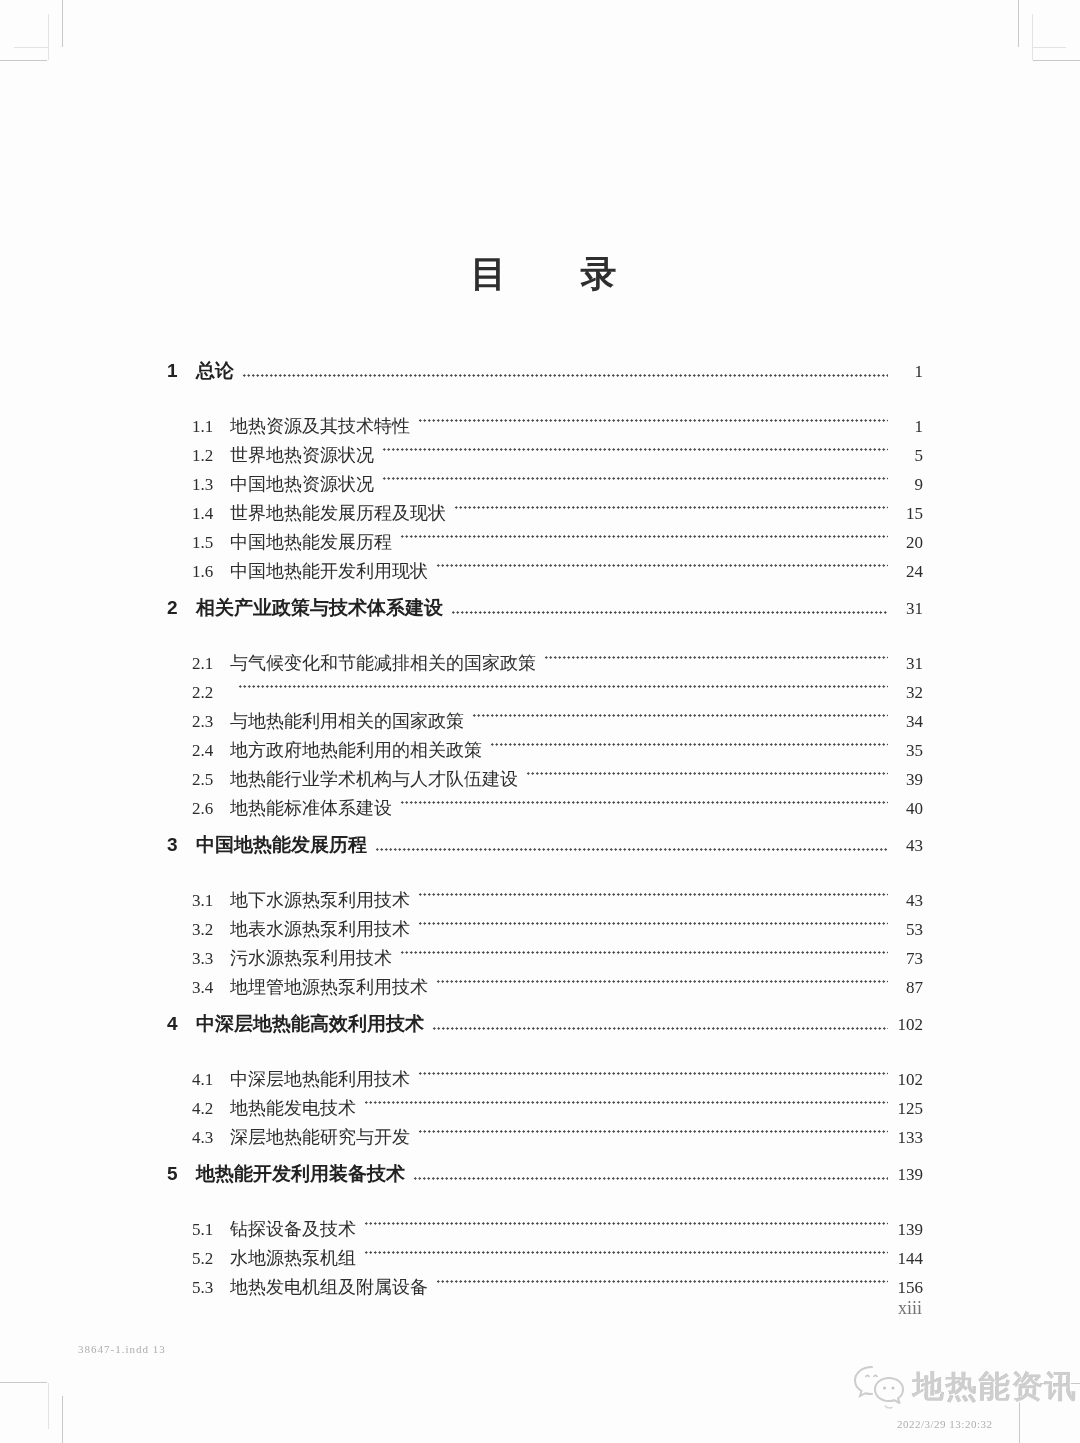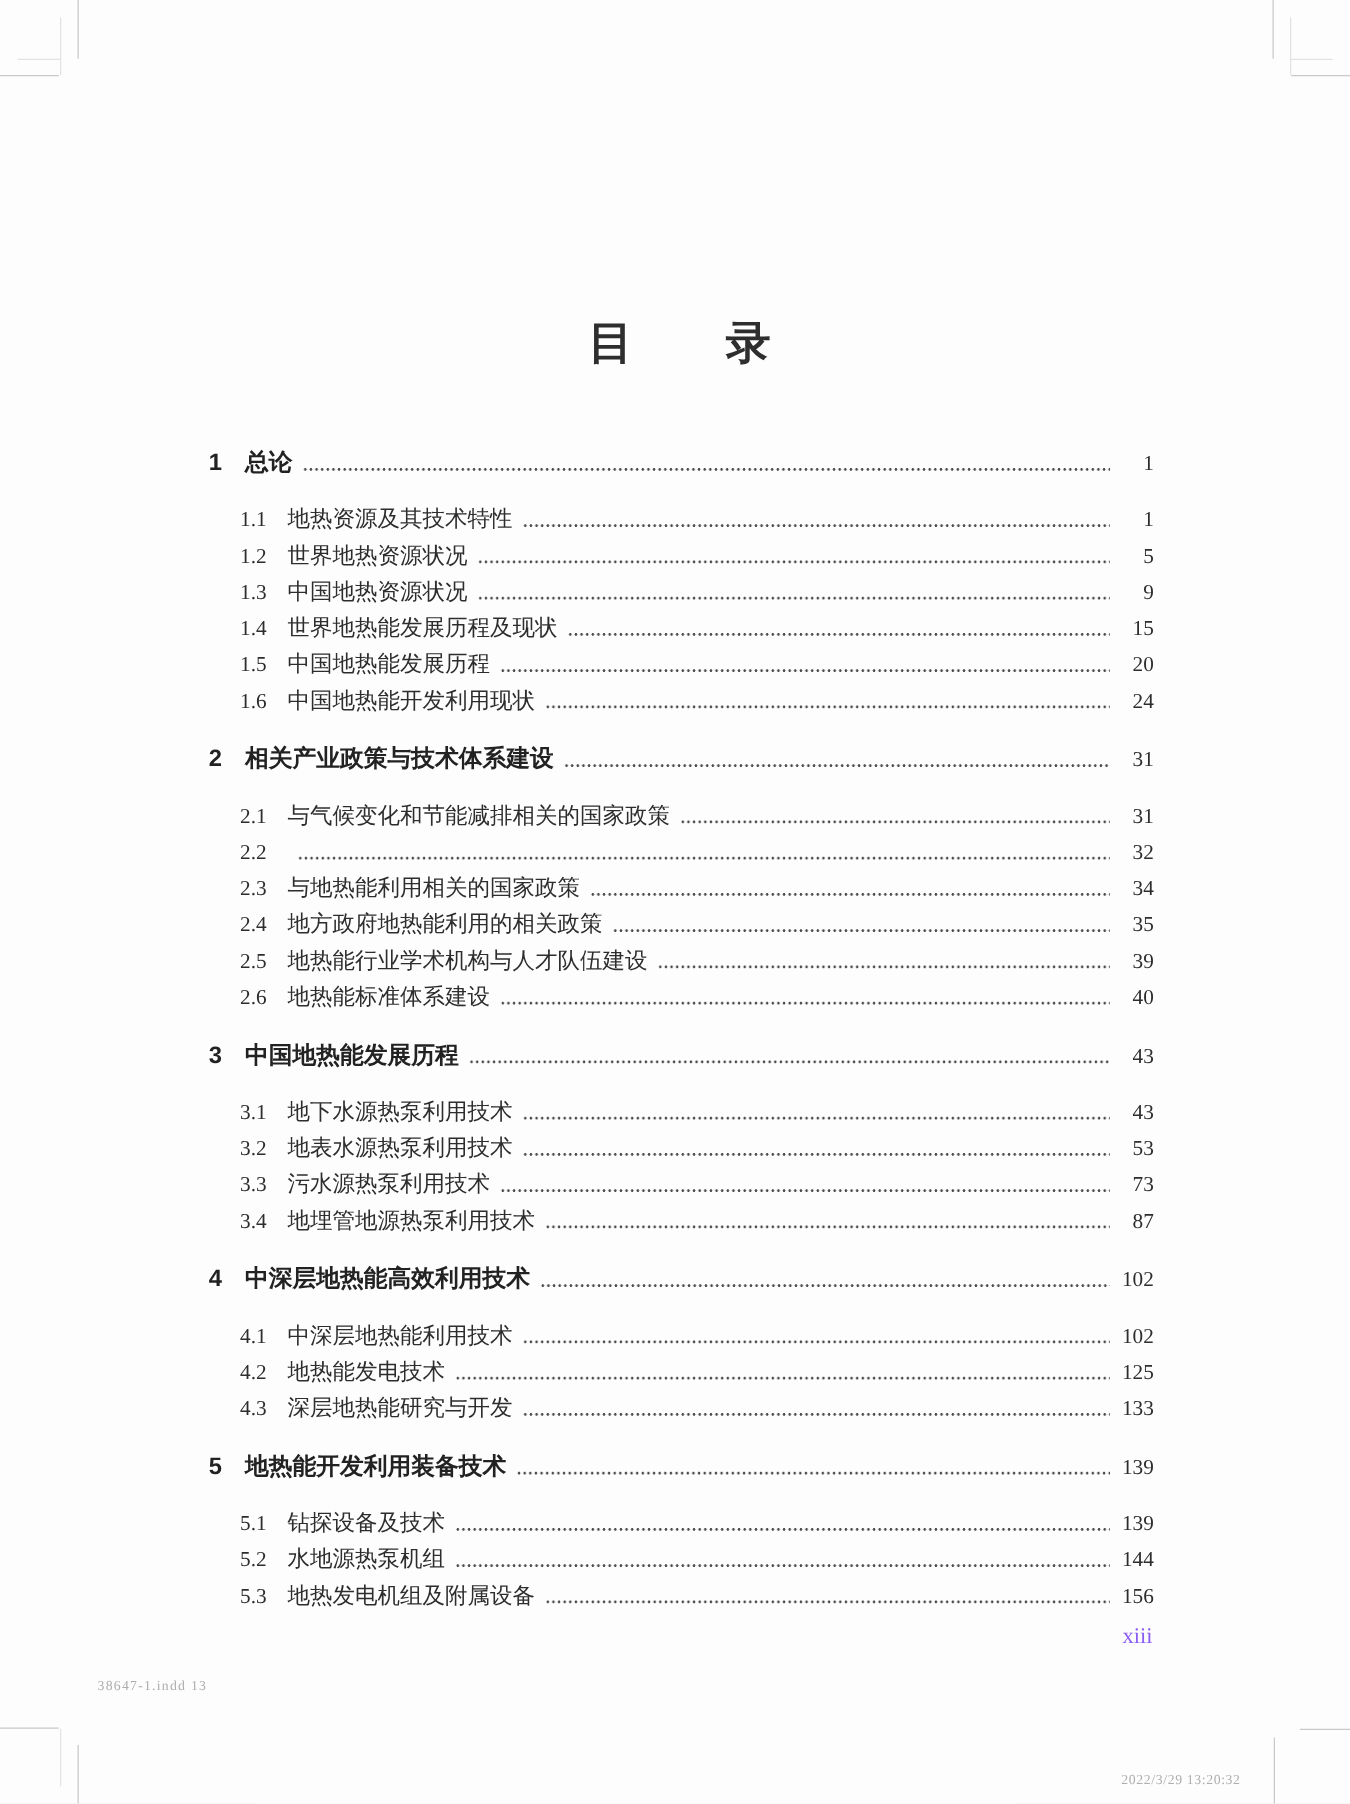--- a/index.html
+++ b/index.html
@@ -30,37 +30,37 @@
   .toc { position:absolute; left:167px; top:356px; width:756px; }
   .row { display:flex; align-items:baseline; height:29px; line-height:29px; white-space:nowrap; }
   .chapter-row {
     margin:18px 0 16px;
     font-family:"Liberation Sans","DejaVu Sans",sans-serif;
     font-weight:bold; font-size:19px; color:#222;
   }
   .chapter-row:first-child { margin-top:0; }
   .chapter-row .num { width:29px; flex:none; }
   .item-row { padding-left:25px; font-size:18px; color:#2d2d2d; }
-  .item-row .num { width:38px; flex:none; font-size:17px; }
+  .item-row .num { width:38px; flex:none; font-size:17px;margin-top:11px; }
   .leader {
     flex:1 1 auto; min-width:20px; align-self:stretch;
     margin:0 3px 0 8px;
     background-image: radial-gradient(circle, #4c4c4c 1px, rgba(0,0,0,0) 1.25px);
     background-size: 4.5px 4.5px;
     background-repeat: repeat-x;
     background-position: left bottom 8px;
   }
   .pg {
     flex:none; min-width:32px; text-align:right;
     font-family:"Liberation Serif","DejaVu Serif",serif;
     font-weight:normal; font-size:17px; color:#2d2d2d;
   }
 
   
-  .folio { position:absolute; top:1298px; left:165px; width:757px; text-align:right; font-size:18px; color:#8b5cf6; }
+  .folio { position:absolute; top:1298px; left:165px; width:757px; text-align:right; font-size:18px; color:#737373; }
   .footer-left {
     position:absolute; left:78px; top:1343px;
     font-size:11px; color:#adadad; letter-spacing:1px;
     font-family:"Liberation Serif","DejaVu Serif",serif;
   }
   .timestamp {
     position:absolute; left:897px; top:1418px;
     font-size:11px; color:#aeaeae; letter-spacing:0.5px;
     font-family:"Liberation Serif","DejaVu Serif",serif;
   }
@@ -266,15 +266,27 @@
     <span class="ttl">地热发电机组及附属设备</span>
     <span class="leader"></span>
     <span class="pg">156</span>
   </div>
     </div>
 
   <div class="folio">xiii</div>
 
   <div class="footer-left">38647-1.indd   13</div>
 
+  <div class="watermark">
+    <svg width="54" height="46" viewBox="0 0 54 46" fill="none">
+      <path d="M20 3 C10 3 3 9 3 16.5 C3 21 5.6 24.6 9.5 27 L8 32 L13.5 29.2 C15.5 29.8 17.7 30 20 30" stroke="#cdcdcd" stroke-width="2" stroke-linecap="round" fill="none"></path>
+      <path d="M14 12.5 q1.5 -2.5 3 0" stroke="#c6c6c6" stroke-width="1.6" fill="none" stroke-linecap="round"></path>
+      <path d="M22 12.5 q1.5 -2.5 3 0" stroke="#c6c6c6" stroke-width="1.6" fill="none" stroke-linecap="round"></path>
+      <path d="M37 14 C29 14 23 19 23 25.5 C23 32 29 37 37 37 C38.8 37 40.6 36.7 42.2 36.2 L47.5 39 L46 34.4 C49.2 32.3 51 29.1 51 25.5 C51 19 44.9 14 37 14 Z" stroke="#cdcdcd" stroke-width="2" fill="none" stroke-linejoin="round"></path>
+      <circle cx="32.5" cy="24" r="1.5" fill="#c6c6c6"></circle>
+      <circle cx="41" cy="24" r="1.5" fill="#c6c6c6"></circle>
+      <path d="M33 42 q3 3 7 1.5" stroke="#d6d6d6" stroke-width="1.6" fill="none" stroke-linecap="round"></path>
+    </svg>
+    <span class="wm-label">地热能资讯</span>
+  </div>
 
   <div class="timestamp">2022/3/29   13:20:32</div>
 </div>
 
 </body></html>

